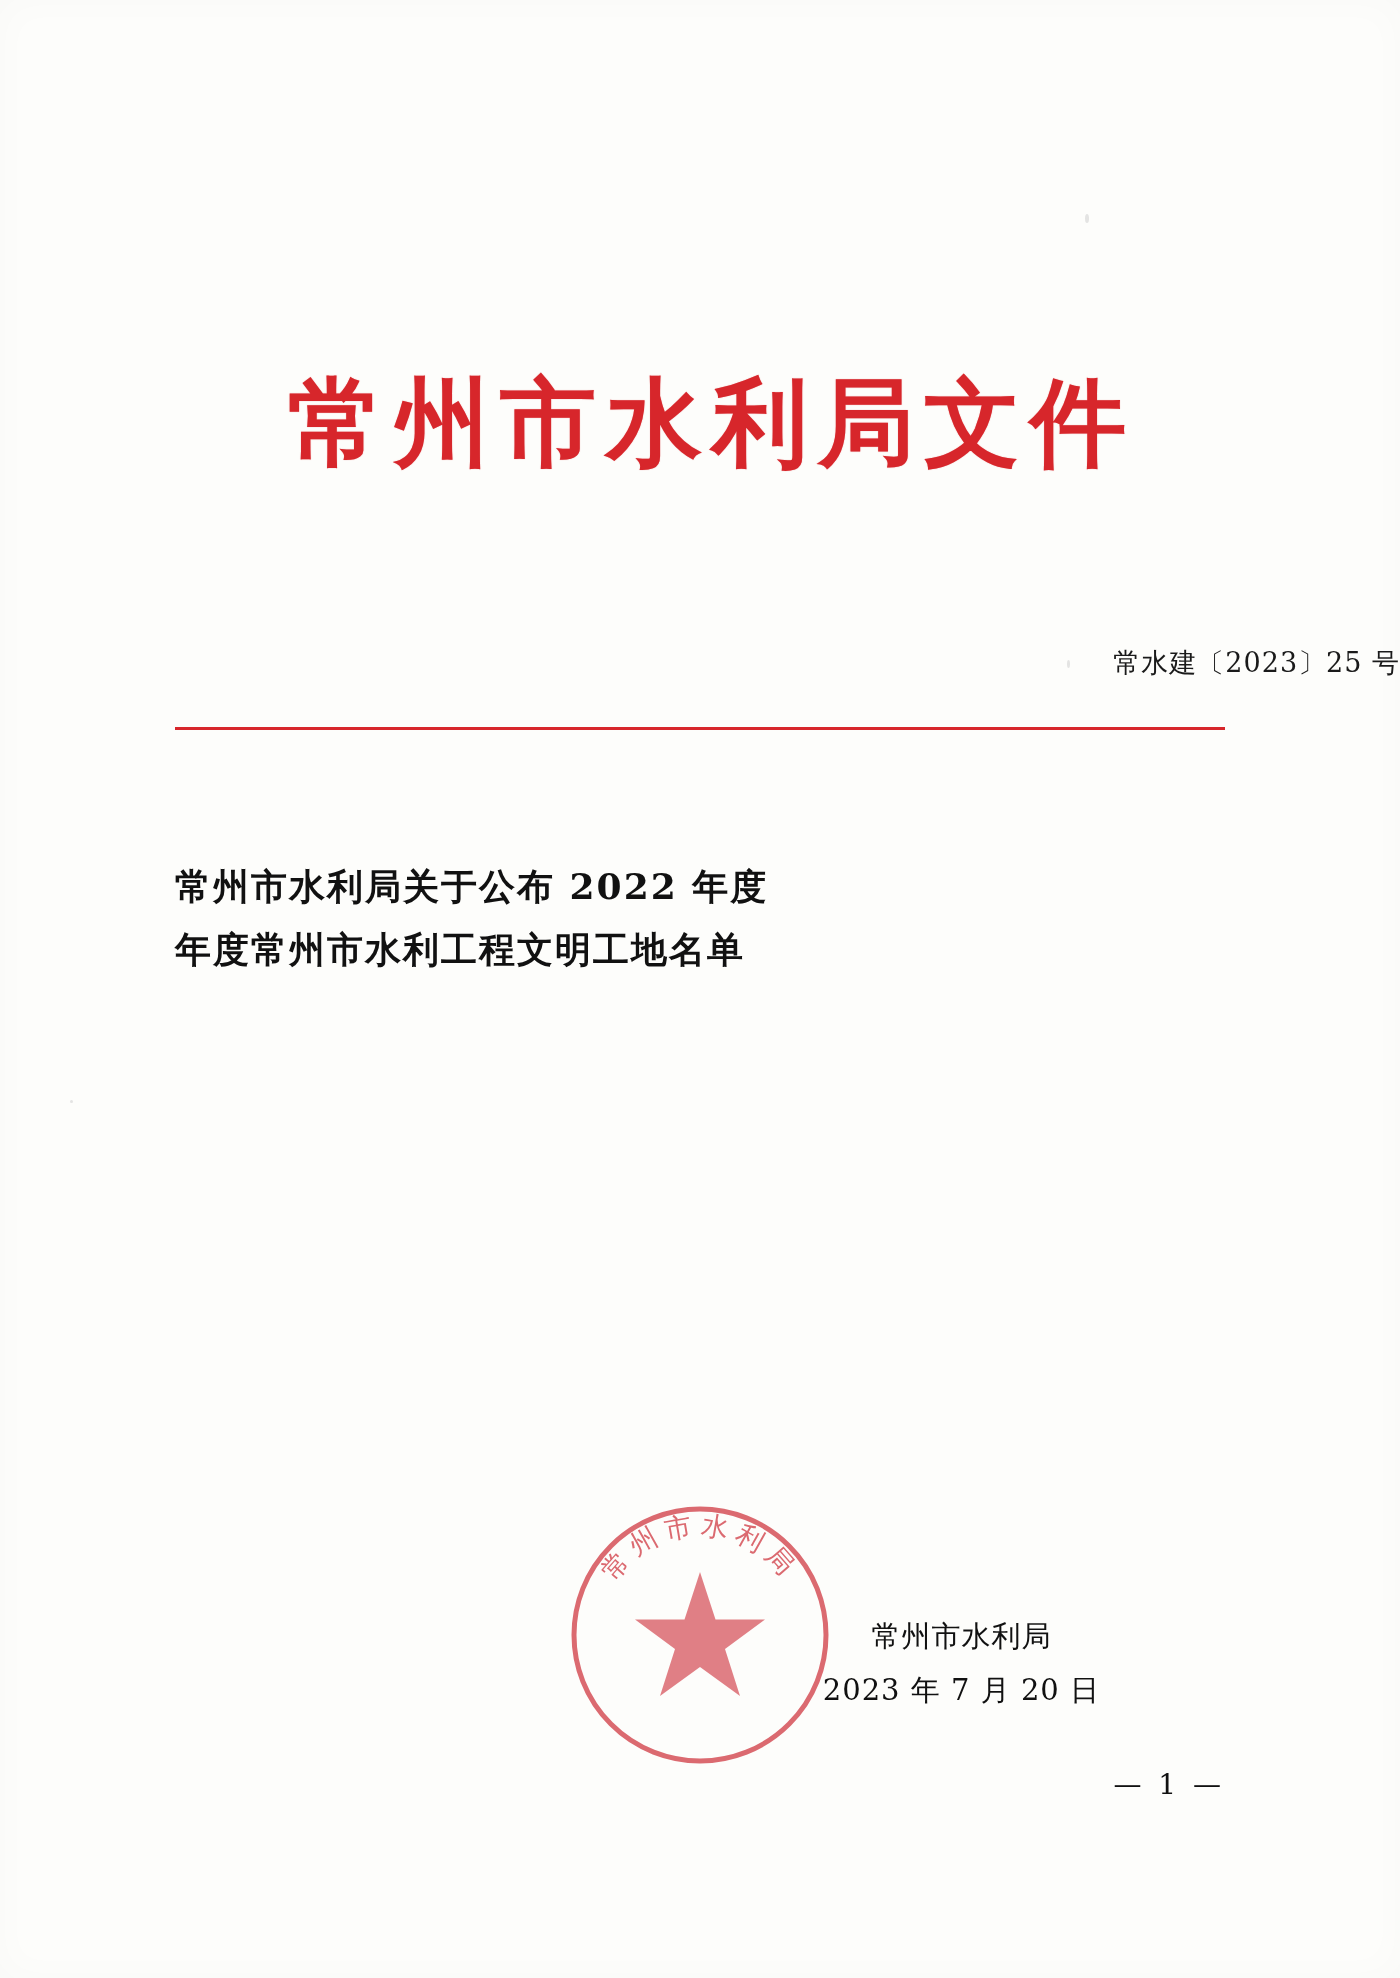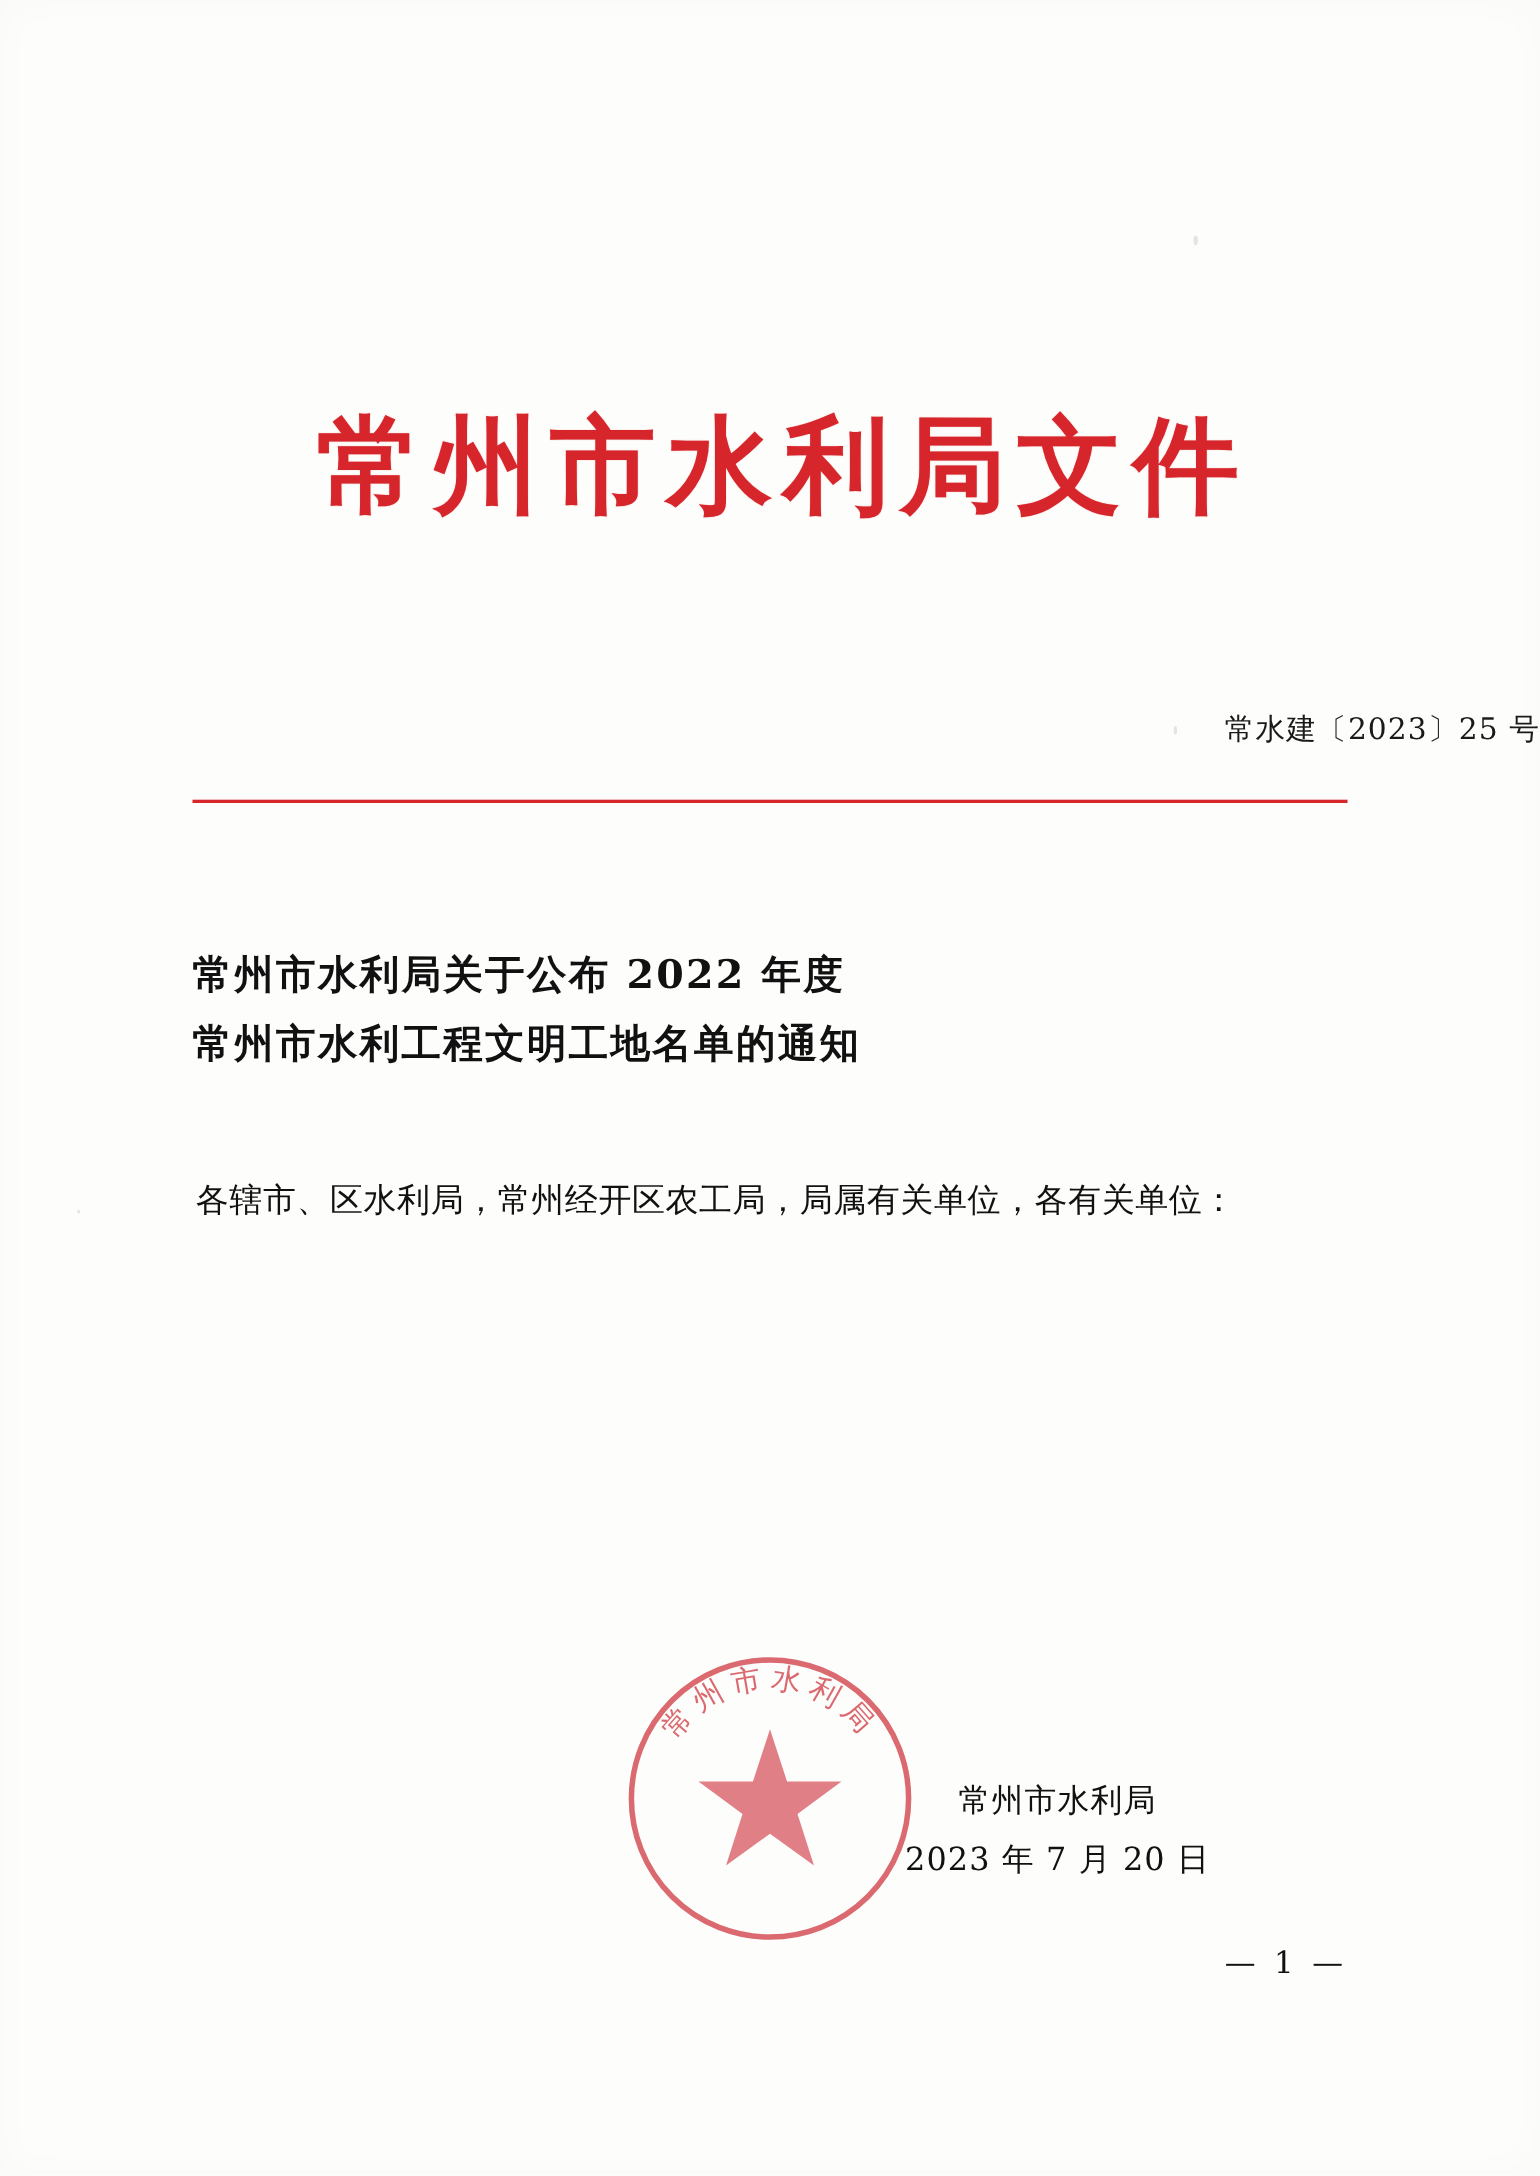--- a/index.html
+++ b/index.html
@@ -160,25 +160,24 @@
   <div class="doc-header">
     <div class="doc-header-title">常州市水利局文件</div>
   </div>
 
   <div class="doc-number">常水建〔2023〕25 号</div>
 
   <div class="red-rule"></div>
 
   <div class="title-block">
     <div class="title-line">常州市水利局关于公布 2022 年度</div>
-    <div class="title-line">常州市水利工程文明工地名单的通知</div>
+    <div class="title-line">年度常州市水利工程文明工地名单</div>
   </div>
 
   <div class="body-block">
-    <p class="para">各辖市、区水利局，常州经开区农工局，局属有关单位，各有关单位：</p>
   </div>
 
   <div class="seal">
     <svg viewBox="0 0 270 270" width="270" height="270" xmlns="http://www.w3.org/2000/svg">
       <g fill="none" stroke="#d2414a" stroke-width="5">
         <circle cx="135" cy="135" r="126"></circle>
       </g>
       <path d="M135 72 L150.5 119.5 L200 119.5 L160 149 L175 196 L135 167 L95 196 L110 149 L70 119.5 L119.5 119.5 Z" fill="#d2414a" opacity="0.85"></path>
       <defs>
         <path id="sealArcTop" d="M 35 135 A 100 100 0 0 1 235 135"></path>

